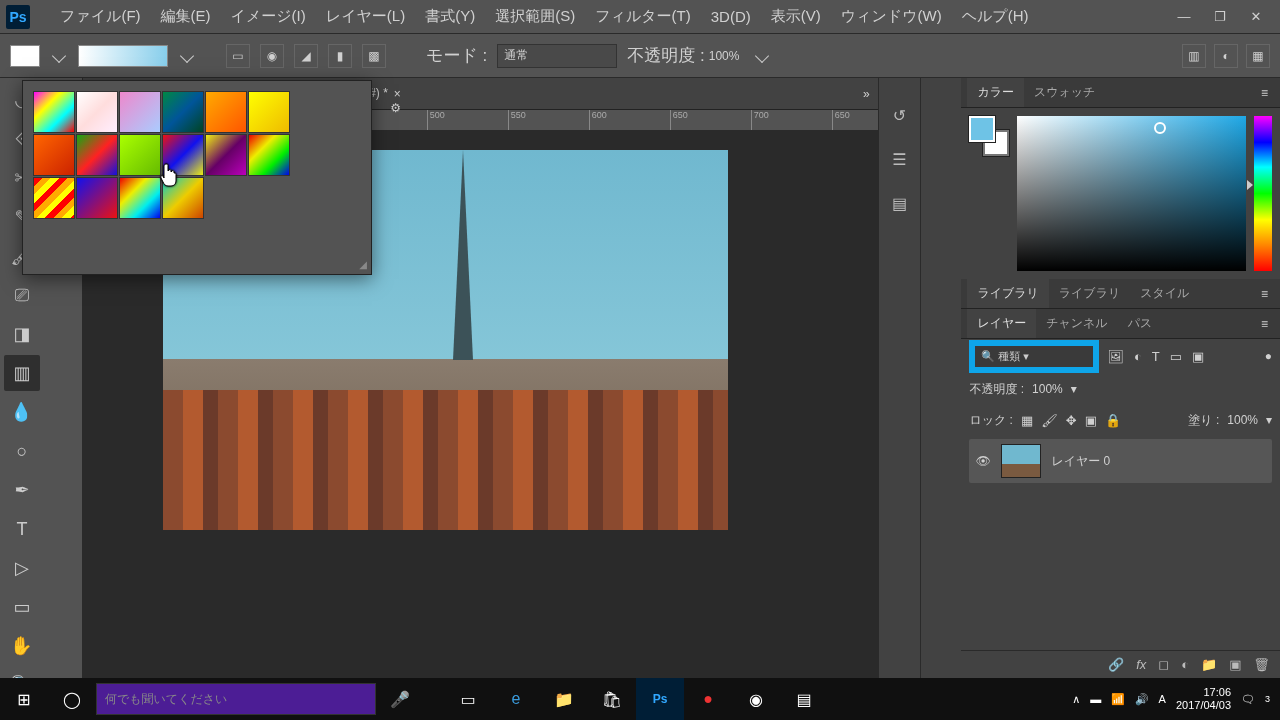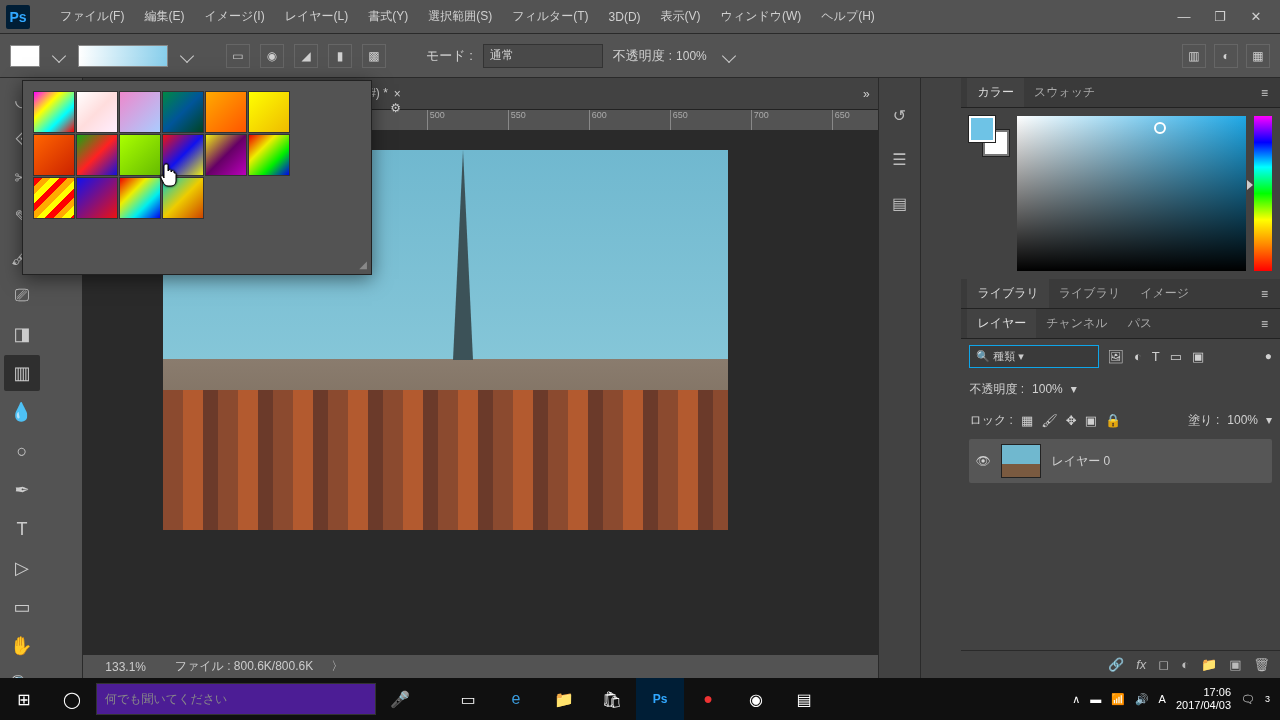--- a/index.html
+++ b/index.html
@@ -1,32 +1,32 @@
 <!DOCTYPE html>
 <html><head>
 <meta charset="utf-8">
 <style>
 * { margin: 0; padding: 0; box-sizing: border-box; font-family: "Meiryo", "MS PGothic", sans-serif; }
 body { background: #535353; color: #d0d0d0; width: 1280px; height: 720px; overflow: hidden; font-size: 12px; user-select: none; }
 
 
 .menubar { height: 34px; background: #535353; display: flex; align-items: center; padding: 0 6px; border-bottom: 1px solid #2a2a2a; }
 .ps-logo { width: 24px; height: 24px; background: #001e36; color: #31a8ff; display: flex; align-items: center; justify-content: center; font-weight: bold; font-size: 14px; border-radius: 2px; margin-right: 20px; }
-.menubar .menu-item { padding: 0 10px; font-size: 12px; cursor: default; }
+.menubar .menu-item { padding: 0 10px; font-size: 15px; cursor: default; }
 .win-controls { margin-left: auto; display: flex; }
 .win-btn { width: 36px; height: 28px; display: flex; align-items: center; justify-content: center; font-size: 13px; }
 
 
 .options-bar { height: 44px; background: #535353; display: flex; align-items: center; padding: 0 10px; border-bottom: 1px solid #2a2a2a; gap: 10px; }
 .opt-swatch { width: 30px; height: 22px; border: 1px solid #888; background: #fff; }
 .opt-dd { width: 10px; height: 10px; border-right: 1px solid #ccc; border-bottom: 1px solid #ccc; transform: rotate(45deg); margin: 0 4px; }
 .grad-preview { width: 90px; height: 22px; background: linear-gradient(90deg, #fff 0%, #87ceeb 100%); border: 1px solid #888; position: relative; }
 .grad-preview::before { content: ""; position: absolute; inset: 0; background: repeating-conic-gradient(#ccc 0% 25%, #fff 0% 50%) 50%/10px 10px; z-index: -1; }
 .opt-icon { width: 24px; height: 24px; border: 1px solid #666; background: #535353; display: flex; align-items: center; justify-content: center; }
-.opt-label { font-size: 13px; }
+.opt-label { font-size: 17px; }
 .opt-select { background: #494949; border: 1px solid #333; color: #d0d0d0; padding: 2px 20px 2px 6px; height: 24px; font-size: 12px; min-width: 120px; }
 .opt-pct { display: flex; align-items: center; gap: 4px; }
 .opt-pct .v { min-width: 40px; }
 .opt-right { margin-left: auto; display: flex; gap: 8px; }
 
 
 .grad-popup { position: absolute; left: 22px; top: 80px; width: 350px; height: 195px; background: #535353; border: 1px solid #222; box-shadow: 0 4px 18px rgba(0,0,0,.5); z-index: 50; padding: 10px; }
 .grad-grid { display: grid; grid-template-columns: repeat(6, 42px); grid-template-rows: repeat(3, 42px); gap: 1px; }
 .grad-swatch { width: 42px; height: 42px; border: 1px solid #333; }
 .grad-popup .gear { position: absolute; right: -30px; top: 20px; color: #ccc; }
@@ -78,21 +78,21 @@
 .color-fgbg .cfg { position: absolute; top: 0; left: 0; width: 26px; height: 26px; background: #6ec3e6; border: 2px solid #fff; outline: 1px solid #222; }
 .color-fgbg .cbg { position: absolute; bottom: 0; right: 0; width: 26px; height: 26px; background: #fff; border: 2px solid #777; outline: 1px solid #222; }
 .color-field { flex: 1; height: 155px; margin: 0 8px; position: relative; background: linear-gradient(0deg, #000, transparent), linear-gradient(90deg, #fff, #1fa8e6); }
 .color-field .picker-ring { position: absolute; right: 80px; top: 6px; width: 12px; height: 12px; border: 2px solid #fff; border-radius: 50%; }
 .hue-strip { width: 18px; height: 155px; background: linear-gradient(180deg, #f0f 0%, #00f 17%, #0ff 33%, #0f0 50%, #ff0 67%, #f80 83%, #f00 100%); position: relative; }
 .hue-strip .arrow { position: absolute; left: -7px; top: 64px; width: 0; height: 0; border-top: 5px solid transparent; border-bottom: 5px solid transparent; border-left: 6px solid #ccc; }
 .color-row { display: flex; align-items: flex-start; }
 
 .layer-panel { flex: 1; display: flex; flex-direction: column; }
 .layer-filter-row { height: 34px; display: flex; align-items: center; padding: 0 8px; gap: 8px; }
-.layer-filter { background: #3a3a3a; border: 1px solid #0ea5e9; color: #ccc; padding: 3px 6px; font-size: 11px; min-width: 130px; }
+.layer-filter { background: #3a3a3a; border: 6px solid #0ea5e9; color: #ccc; padding: 3px 6px; font-size: 11px; min-width: 130px; }
 .layer-filter-icons { display: flex; gap: 10px; font-size: 13px; }
 .blend-row { height: 32px; display: flex; align-items: center; padding: 0 8px; gap: 8px; }
 .blend-select { flex: 1; background: #3a3a3a; border: 1px solid #222; color: #ccc; padding: 3px 6px; font-size: 12px; }
 .lock-row { height: 30px; display: flex; align-items: center; padding: 0 8px; gap: 8px; font-size: 12px; }
 .lock-row .icons { display: flex; gap: 8px; font-size: 13px; }
 .layer-list { flex: 1; padding: 4px 8px; }
 .layer-item { height: 44px; background: #565656; display: flex; align-items: center; gap: 10px; padding: 0 6px; border-radius: 2px; }
 .layer-item .eye { width: 16px; }
 .layer-item .thumb { width: 40px; height: 34px; background: linear-gradient(180deg, #70b8cf 60%, #7a5a40 60%); border: 1px solid #222; }
 .layer-buttons { height: 28px; display: flex; align-items: center; justify-content: flex-end; gap: 12px; padding: 0 10px; font-size: 13px; color: #bbb; border-top: 1px solid #2a2a2a; }
@@ -250,25 +250,20 @@
       <div class="tick">400</div>
       <div class="tick">450</div>
       <div class="tick">500</div>
     </div>
     <div class="canvas-viewport">
       <div class="canvas-img">
         <div class="spire"></div>
         <div class="rooftops"></div>
       </div>
     </div>
-    <div class="status-bar">
-      <span class="zoom">133.1%</span>
-      <span>ファイル : 800.6K/800.6K</span>
-      <span class="chev">〉</span>
-    </div>
   </div>
 
   <div class="panel-strip">
     <div class="pi">↺</div>
     <div class="pi">☰</div>
     <div class="pi">▤</div>
   </div>
 
   <div class="right-panels">
 
@@ -288,21 +283,21 @@
         </div>
         <div class="hue-strip">
             <div class="arrow"></div>
           </div>
       </div>
     </div>
 
     <div class="panel-tabs">
       <div class="panel-tab active">ライブラリ</div>
       <div class="panel-tab">ライブラリ</div>
-      <div class="panel-tab">イメージ</div>
+      <div class="panel-tab">スタイル</div>
       <div class="panel-menu">≡</div>
     </div>
 
     <div class="panel-tabs">
       <div class="panel-tab active">レイヤー</div>
       <div class="panel-tab">チャンネル</div>
       <div class="panel-tab">パス</div>
       <div class="panel-menu">≡</div>
     </div>
     <div class="layer-panel">

